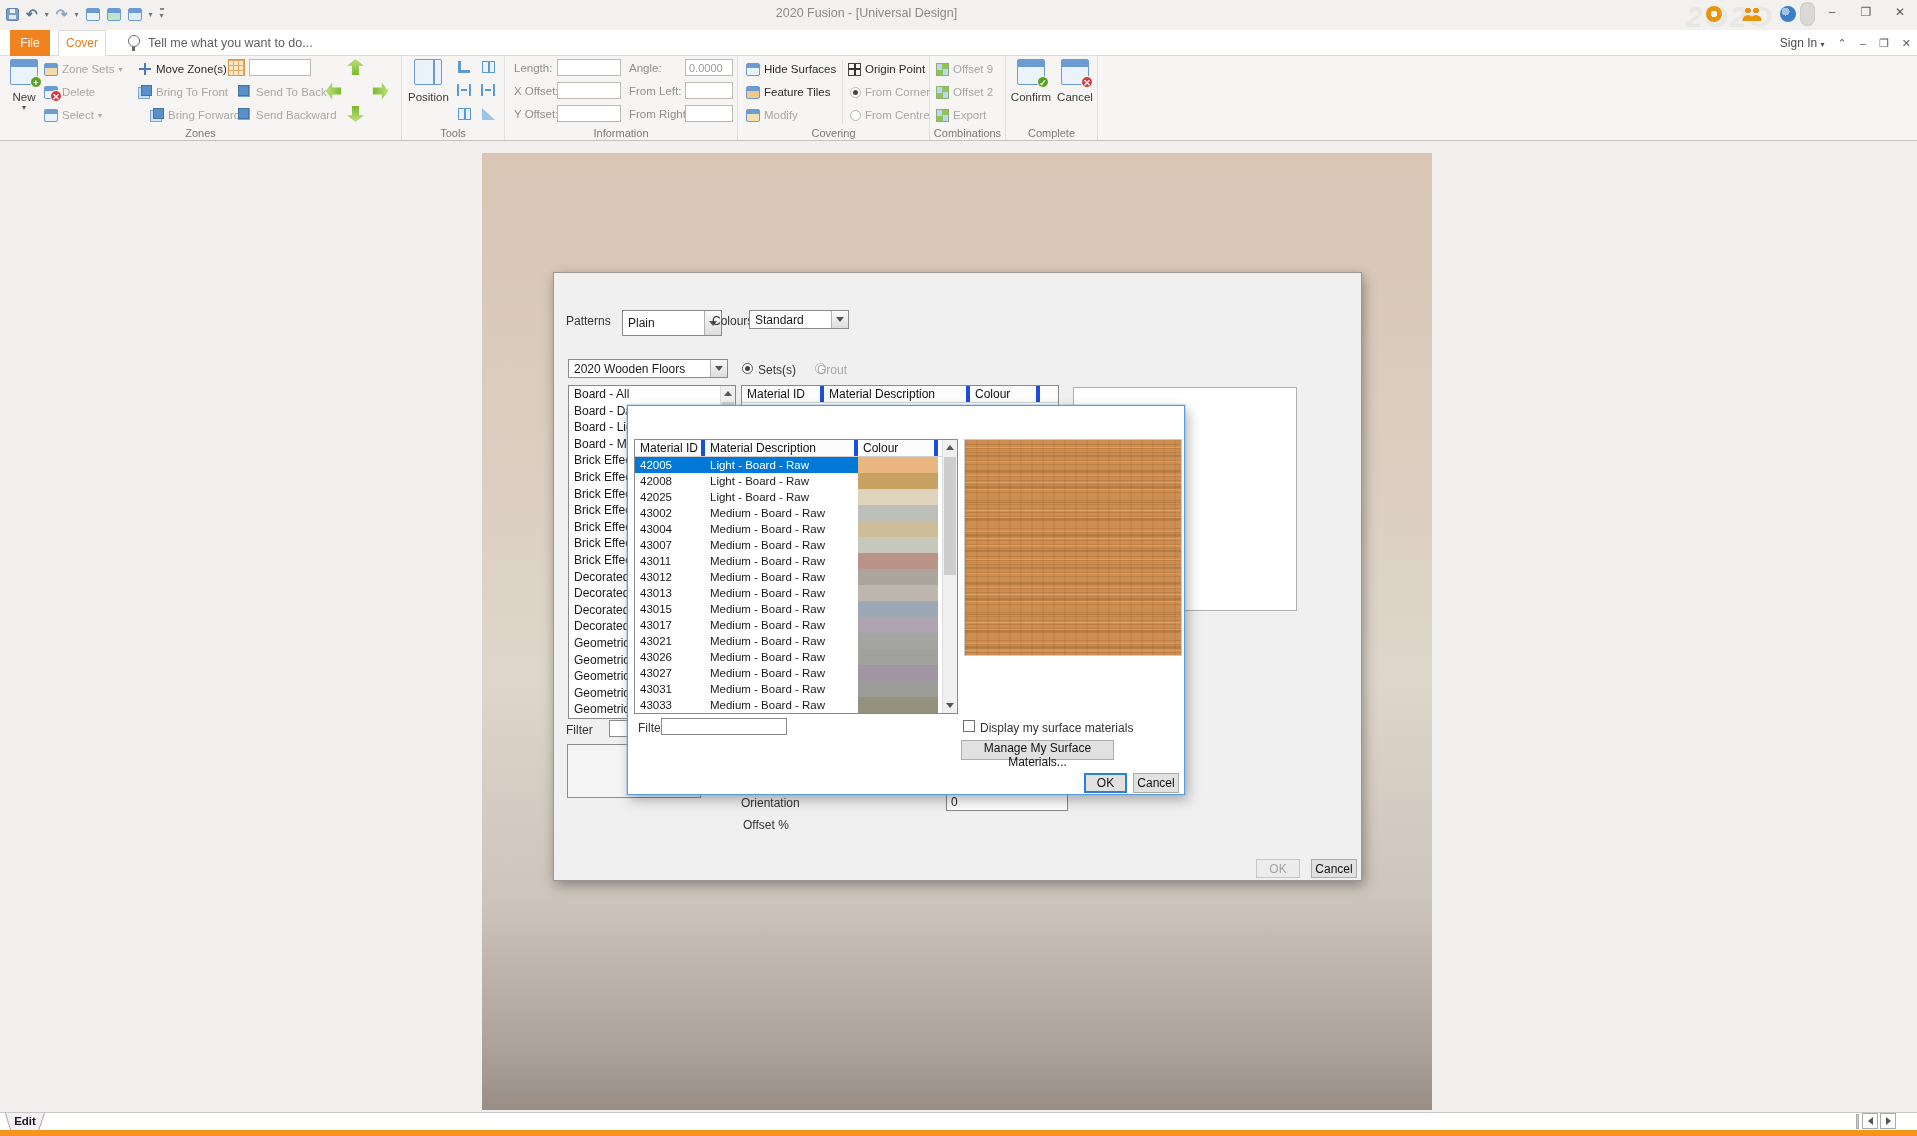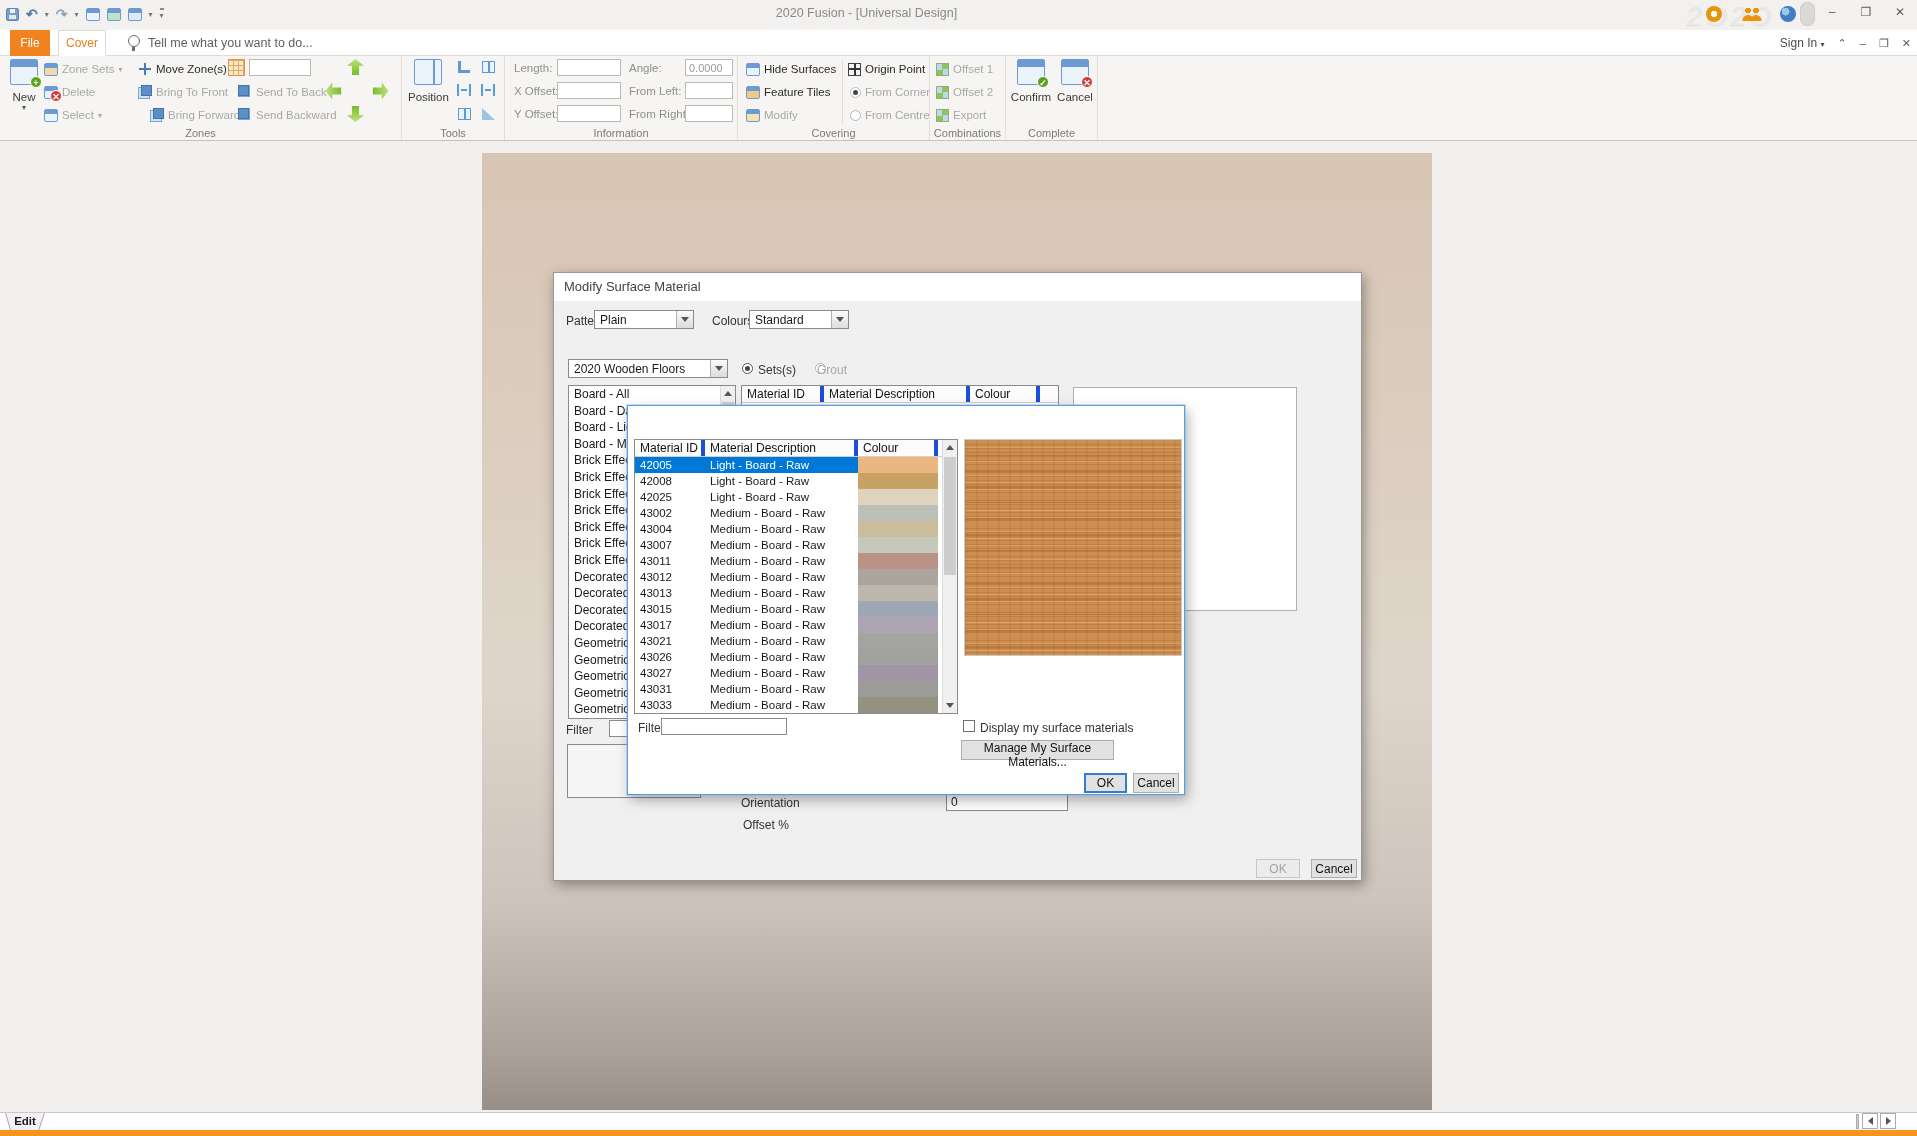--- a/index.html
+++ b/index.html
@@ -297,21 +297,21 @@
       <div class="rbtn dis r3" style="left:112px;">
         <span class="radio"></span>
         <span>From Centre</span>
       </div>
       <div class="glabel">Covering</div>
     </div>
 
     <div class="rgroup" style="width:76px;">
       <div class="rbtn dis r1" style="left:6px;">
         <span class="icgrid-g"></span>
-        <span>Offset 1</span>
+        <span>Offset 9</span>
       </div>
       <div class="rbtn dis r2" style="left:6px;">
         <span class="icgrid-g"></span>
         <span>Offset 2</span>
       </div>
       <div class="rbtn dis r3" style="left:6px;">
         <span class="icgrid-g"></span>
         <span>Export</span>
       </div>
       <div class="glabel">Combinations</div>
@@ -330,24 +330,23 @@
         </span>
         <div class="blabel">Cancel</div>
       </div>
       <div class="glabel">Complete</div>
     </div>
   </div>
 
   <div class="abs canvas"></div>
 
   <div class="abs dialog">
-    <div class="dlg-title">Modify Surface Material</div>
 
     <span class="dlabel" style="left:12px;top:41px;">Patterns</span>
-    <div class="combo" style="left:40px;top:37px;width:100px;height:19px;">
+    <div class="combo" style="left:68px;top:37px;width:100px;height:26px;">
       <span>Plain</span>
       <span class="cbtn">
           <span class="tri-dn"></span>
         </span>
     </div>
     <span class="dlabel" style="left:158px;top:41px;">Colours</span>
     <div class="combo" style="left:195px;top:37px;width:100px;height:19px;">
       <span>Standard</span>
       <span class="cbtn">
           <span class="tri-dn"></span>

